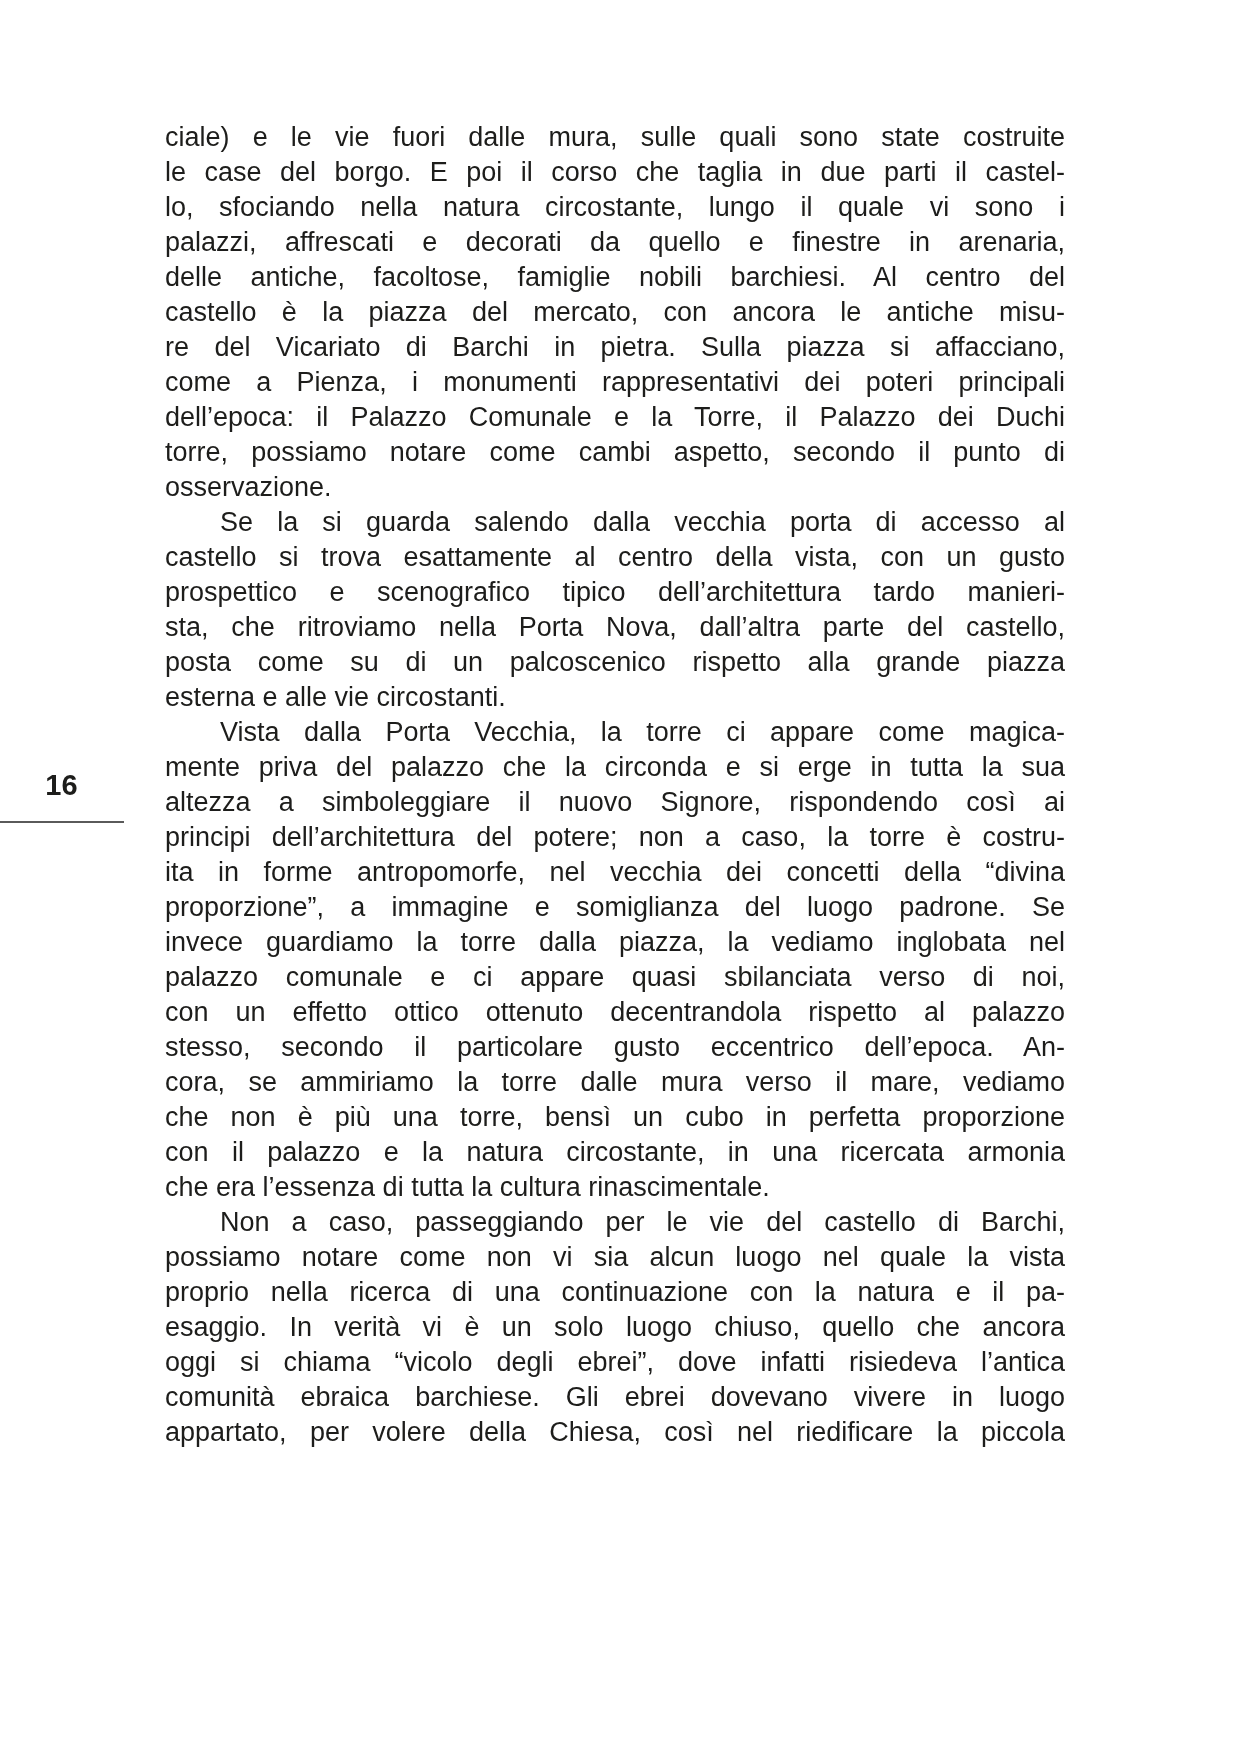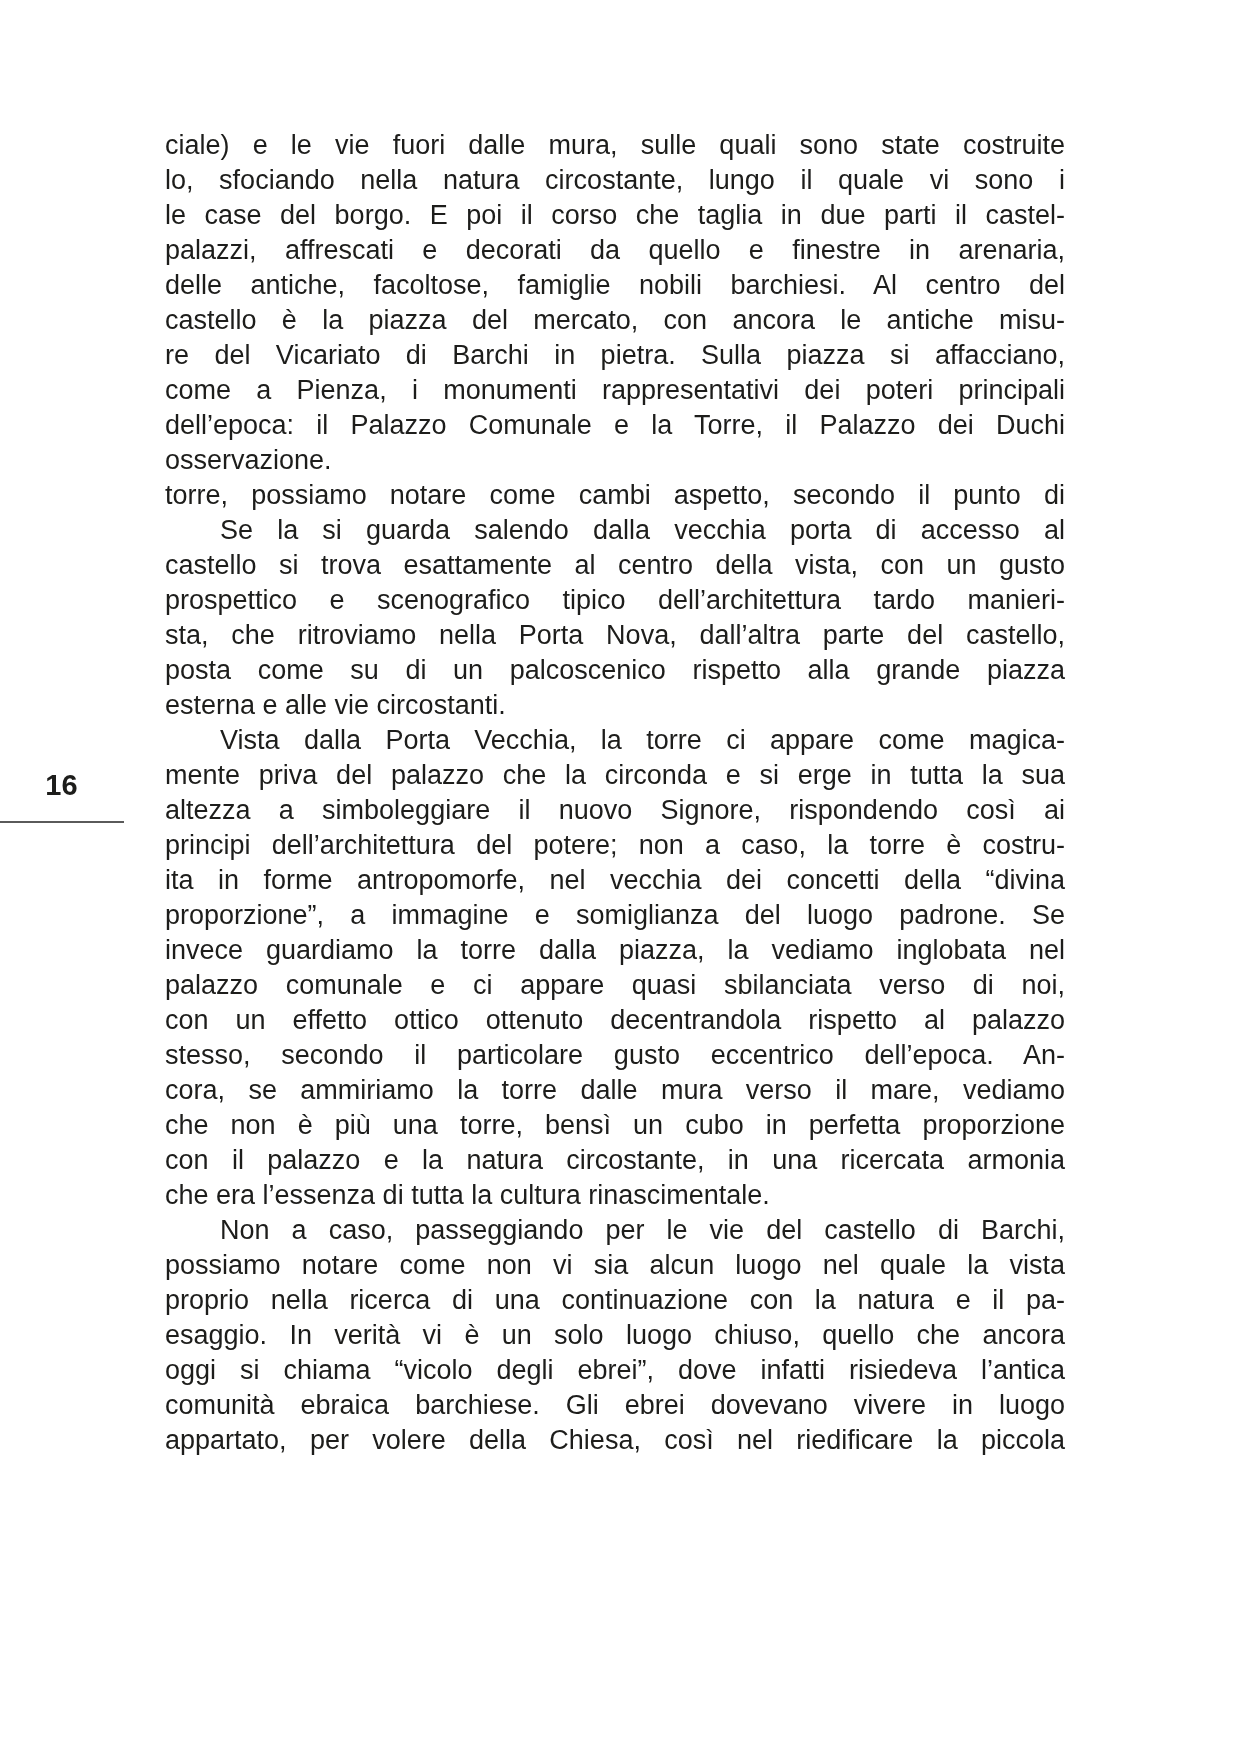--- a/index.html
+++ b/index.html
@@ -7,21 +7,21 @@
     position: relative;
     width: 1240px;
     height: 1754px;
     background: #ffffff;
     font-family: "Liberation Sans", sans-serif;
     overflow: hidden;
   }
   .text-block {
     position: absolute;
     left: 165px;
-    top: 128px;
+    top: 120px;
     width: 900px;
   }
   .line {
     height: 35px;
     line-height: 35px;
     font-size: 27px;
     color: #1d1d1b;
     text-align: justify;
     text-align-last: justify;
     text-justify: inter-word;
@@ -50,30 +50,30 @@
   }
 </style>
 </head>
 <body>
 
 <div class="page">
   <div class="page-number">16</div>
   <div class="margin-rule"></div>
   <div class="text-block">
       <div class="line">ciale) e le vie fuori dalle mura, sulle quali sono state costruite</div>
+      <div class="line">le case del borgo. E poi il corso che taglia in due parti il castel-</div>
       <div class="line">lo, sfociando nella natura circostante, lungo il quale vi sono i</div>
-      <div class="line">le case del borgo. E poi il corso che taglia in due parti il castel-</div>
       <div class="line">palazzi, affrescati e decorati da quello e finestre in arenaria,</div>
       <div class="line">delle antiche, facoltose, famiglie nobili barchiesi. Al centro del</div>
       <div class="line">castello è la piazza del mercato, con ancora le antiche misu-</div>
       <div class="line">re del Vicariato di Barchi in pietra. Sulla piazza si affacciano,</div>
       <div class="line">come a Pienza, i monumenti rappresentativi dei poteri principali</div>
       <div class="line">dell’epoca: il Palazzo Comunale e la Torre, il Palazzo dei Duchi</div>
+      <div class="line">torre, possiamo notare come cambi aspetto, secondo il punto di</div>
       <div class="line no-just">osservazione.</div>
-      <div class="line">torre, possiamo notare come cambi aspetto, secondo il punto di</div>
       <div class="line indent">Se la si guarda salendo dalla vecchia porta di accesso al</div>
       <div class="line">castello si trova esattamente al centro della vista, con un gusto</div>
       <div class="line">prospettico e scenografico tipico dell’architettura tardo manieri-</div>
       <div class="line">sta, che ritroviamo nella Porta Nova, dall’altra parte del castello,</div>
       <div class="line">posta come su di un palcoscenico rispetto alla grande piazza</div>
       <div class="line no-just">esterna e alle vie circostanti.</div>
       <div class="line indent">Vista dalla Porta Vecchia, la torre ci appare come magica-</div>
       <div class="line">mente priva del palazzo che la circonda e si erge in tutta la sua</div>
       <div class="line">altezza a simboleggiare il nuovo Signore, rispondendo così ai</div>
       <div class="line">principi dell’architettura del potere; non a caso, la torre è costru-</div>

